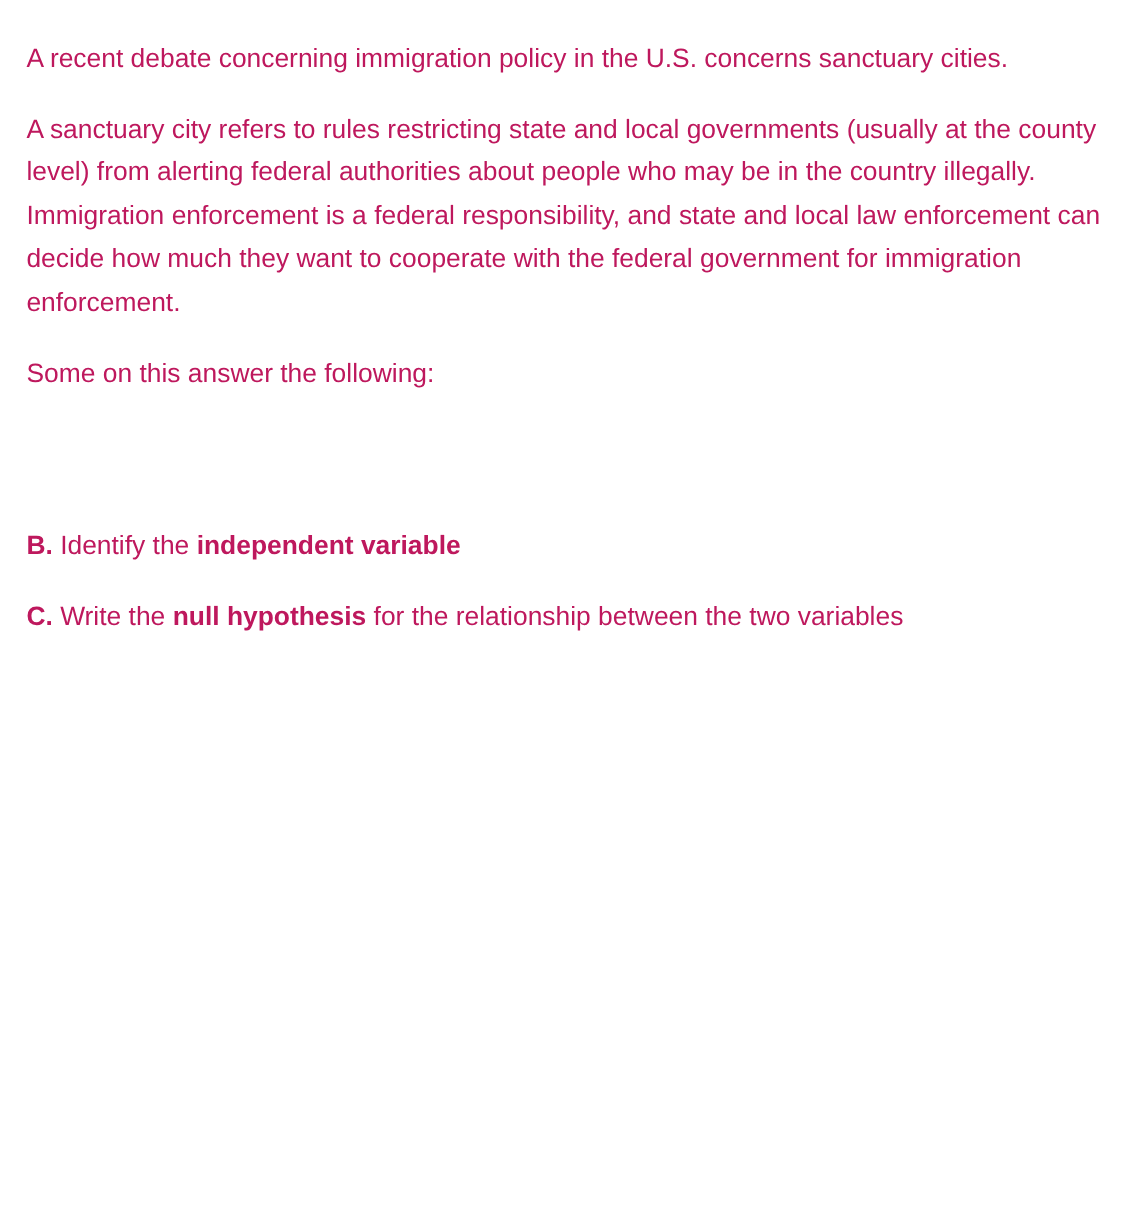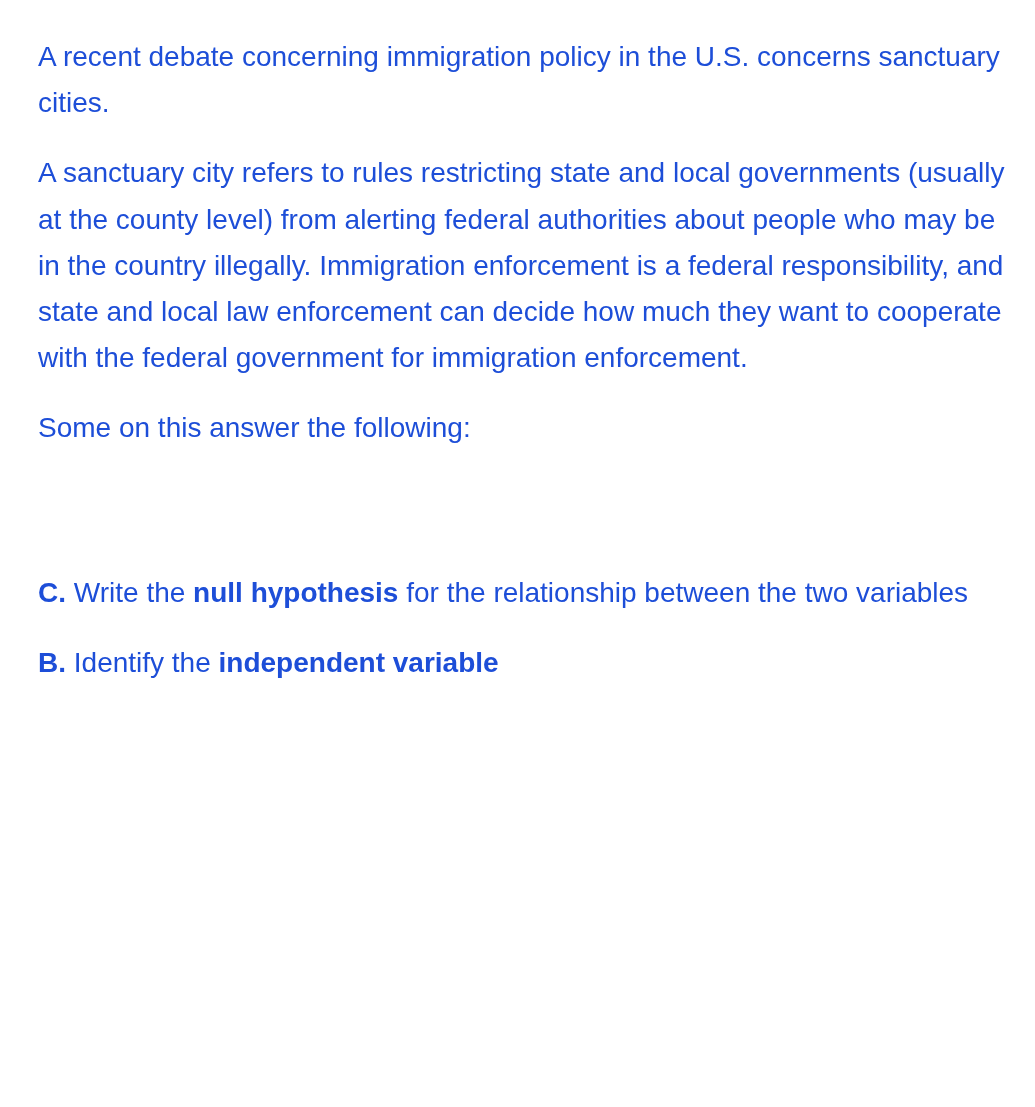--- a/index.html
+++ b/index.html
@@ -5,24 +5,24 @@
   html, body {
     margin: 0;
     padding: 0;
     background: #ffffff;
   }
   .page {
     width: 1035px;
     min-height: 1107px;
     box-sizing: border-box;
     background: #ffffff;
-    padding: 34px 30px 20px 38px;
+    padding: 34px 30px 20px 24px;
     font-family: "Liberation Sans", sans-serif;
-    color: #1d4ed8;
-    font-size: 28px;
+    color: #be185d;
+    font-size: 24px;
     line-height: 1.65;
     -webkit-font-smoothing: antialiased;
   }
   .para {
     margin: 0 0 24px 0;
   }
   .spacer {
     height: 94px;
   }
   .b {
@@ -44,21 +44,21 @@
 
 
   <p class="para">
     <span>Some on this answer the following:</span>
   </p>
 
   <div class="spacer"></div>
 
 
   <p class="para">
-    <span class="b">C.</span><span> Write the </span><span class="b">null hypothesis</span><span> for the relationship between the two variables</span>
+    <span class="b">B.</span><span> Identify the </span><span class="b">independent variable</span>
   </p>
 
   <p class="para">
-    <span class="b">B.</span><span> Identify the </span><span class="b">independent variable</span>
+    <span class="b">C.</span><span> Write the </span><span class="b">null hypothesis</span><span> for the relationship between the two variables</span>
   </p>
 
 
 </div>
 
 </body></html>

